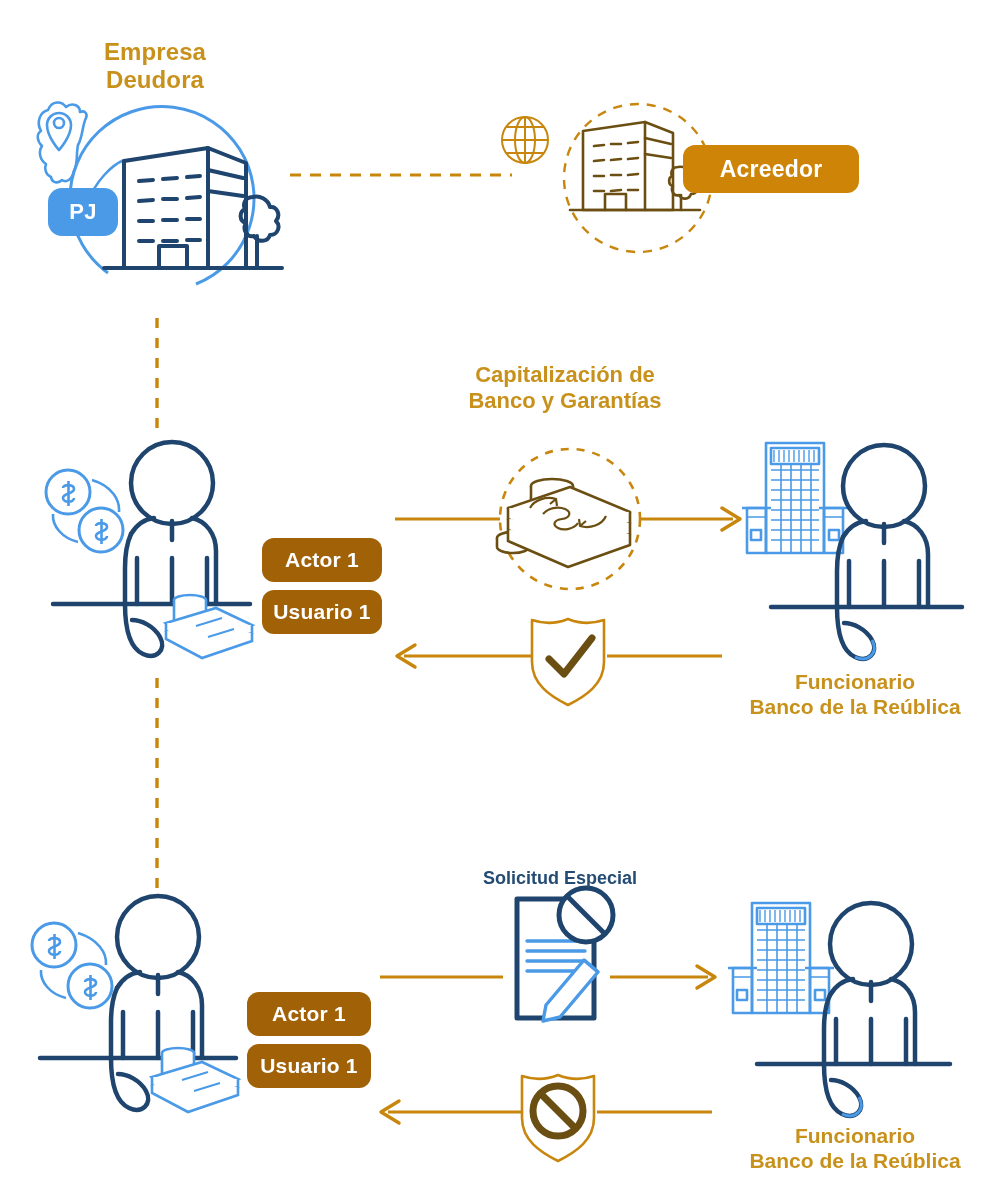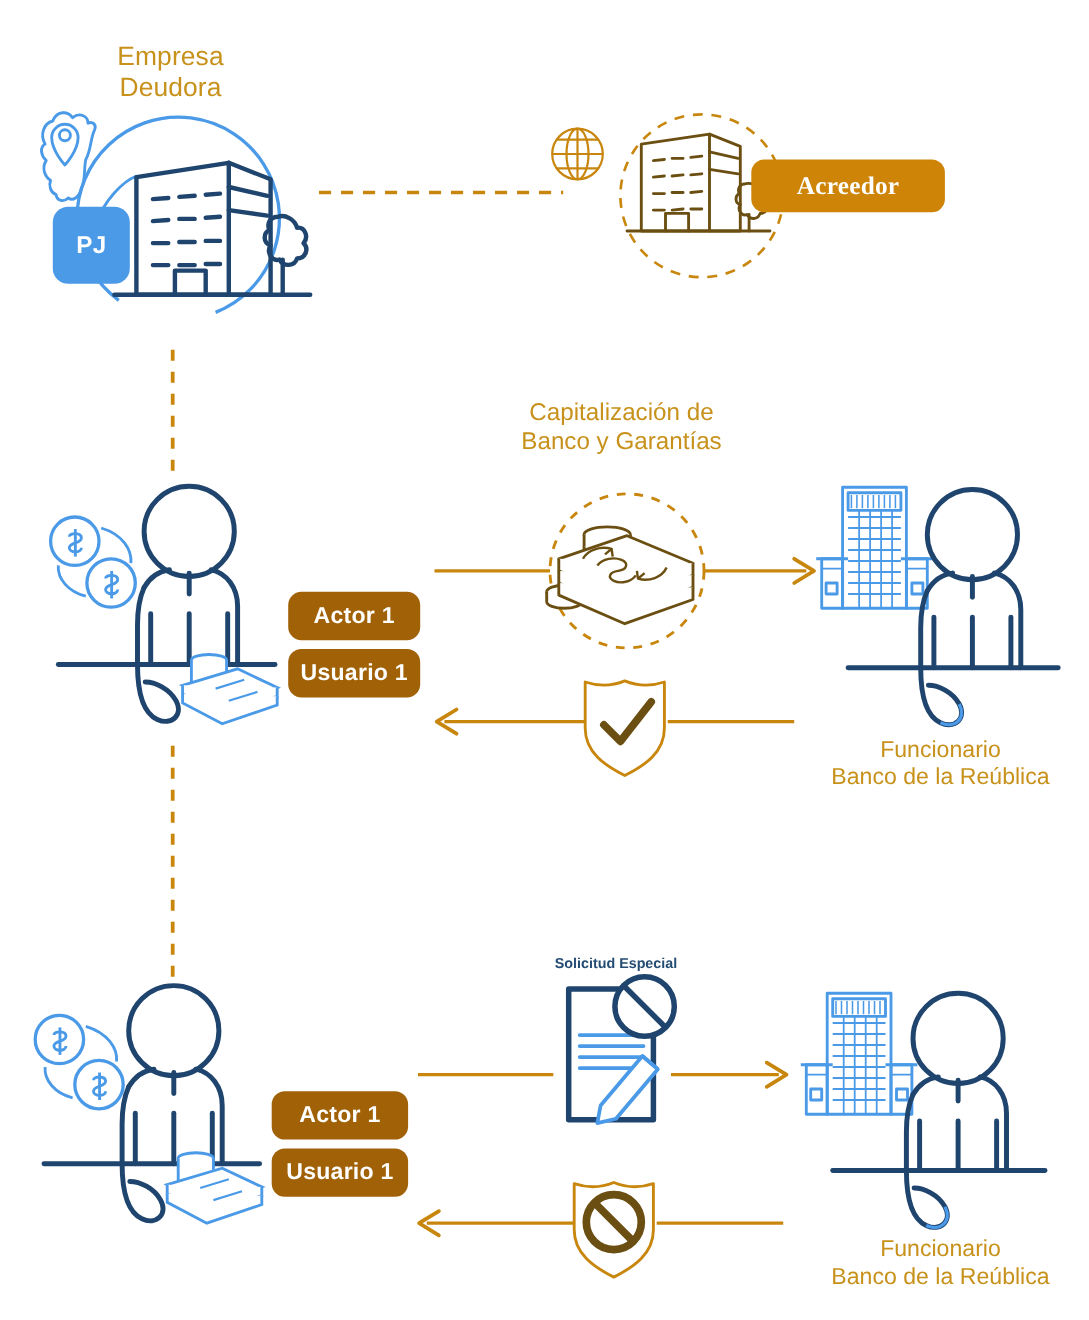--- a/index.html
+++ b/index.html
@@ -14,21 +14,21 @@
     background:#ffffff;
     overflow:hidden;
   }
 
   
   .lbl{
     position:absolute;
     text-align:center;
     line-height:1.18;
     white-space:pre-line;
-    font-weight:400;
+    font-weight:700;
   }
   .lbl-gold{color:#C8911B;}
   .lbl-navy{color:#234B73;}
 
   .t-empresa{
     left:55px; top:38px; width:200px;
     font-size:24px;
     letter-spacing:0.1px;
   }
   .t-capital{
@@ -38,45 +38,45 @@
   .t-func1{
     left:720px; top:670px; width:270px;
     font-size:21px;
   }
   .t-func2{
     left:720px; top:1124px; width:270px;
     font-size:21px;
   }
   .t-solicitud{
     left:440px; top:868px; width:240px;
-    font-size:13px;
+    font-size:18px;
     font-weight:700;
   }
 
   
   .pill{
     position:absolute;
     display:flex;
     align-items:center;
     justify-content:center;
     color:#ffffff;
     font-weight:700;
     border-radius:12px;
     letter-spacing:0.2px;
   }
-  .pill-orange{background:#CE8407;font-family:Liberation Serif, serif;}
+  .pill-orange{background:#CE8407;}
   .pill-blue{background:#a16207;}
   .pill-lightblue{background:#4A9AE8;border-radius:14px;}
 
   .p-acreedor{left:683px; top:145px; width:176px; height:48px; font-size:23px;}
   .p-actor1  {left:262px; top:538px; width:120px; height:44px; font-size:21px;}
   .p-usuario1{left:262px; top:590px; width:120px; height:44px; font-size:21px;}
   .p-actor2  {left:247px; top:992px; width:124px; height:44px; font-size:21px;}
   .p-usuario2{left:247px; top:1044px; width:124px; height:44px; font-size:21px;}
-  .p-pj      {left:48px;  top:188px; width:70px;  height:70px; font-size:22px;}
+  .p-pj      {left:48px;  top:188px; width:70px;  height:48px; font-size:22px;}
 
   svg{display:block;}
   .svg-layer{position:absolute;left:0;top:0;width:990px;height:1200px;pointer-events:none;}
 </style>
 </head>
 <body>
 
 <div id="stage">
 
   <svg class="svg-layer" viewBox="0 0 990 1200">

